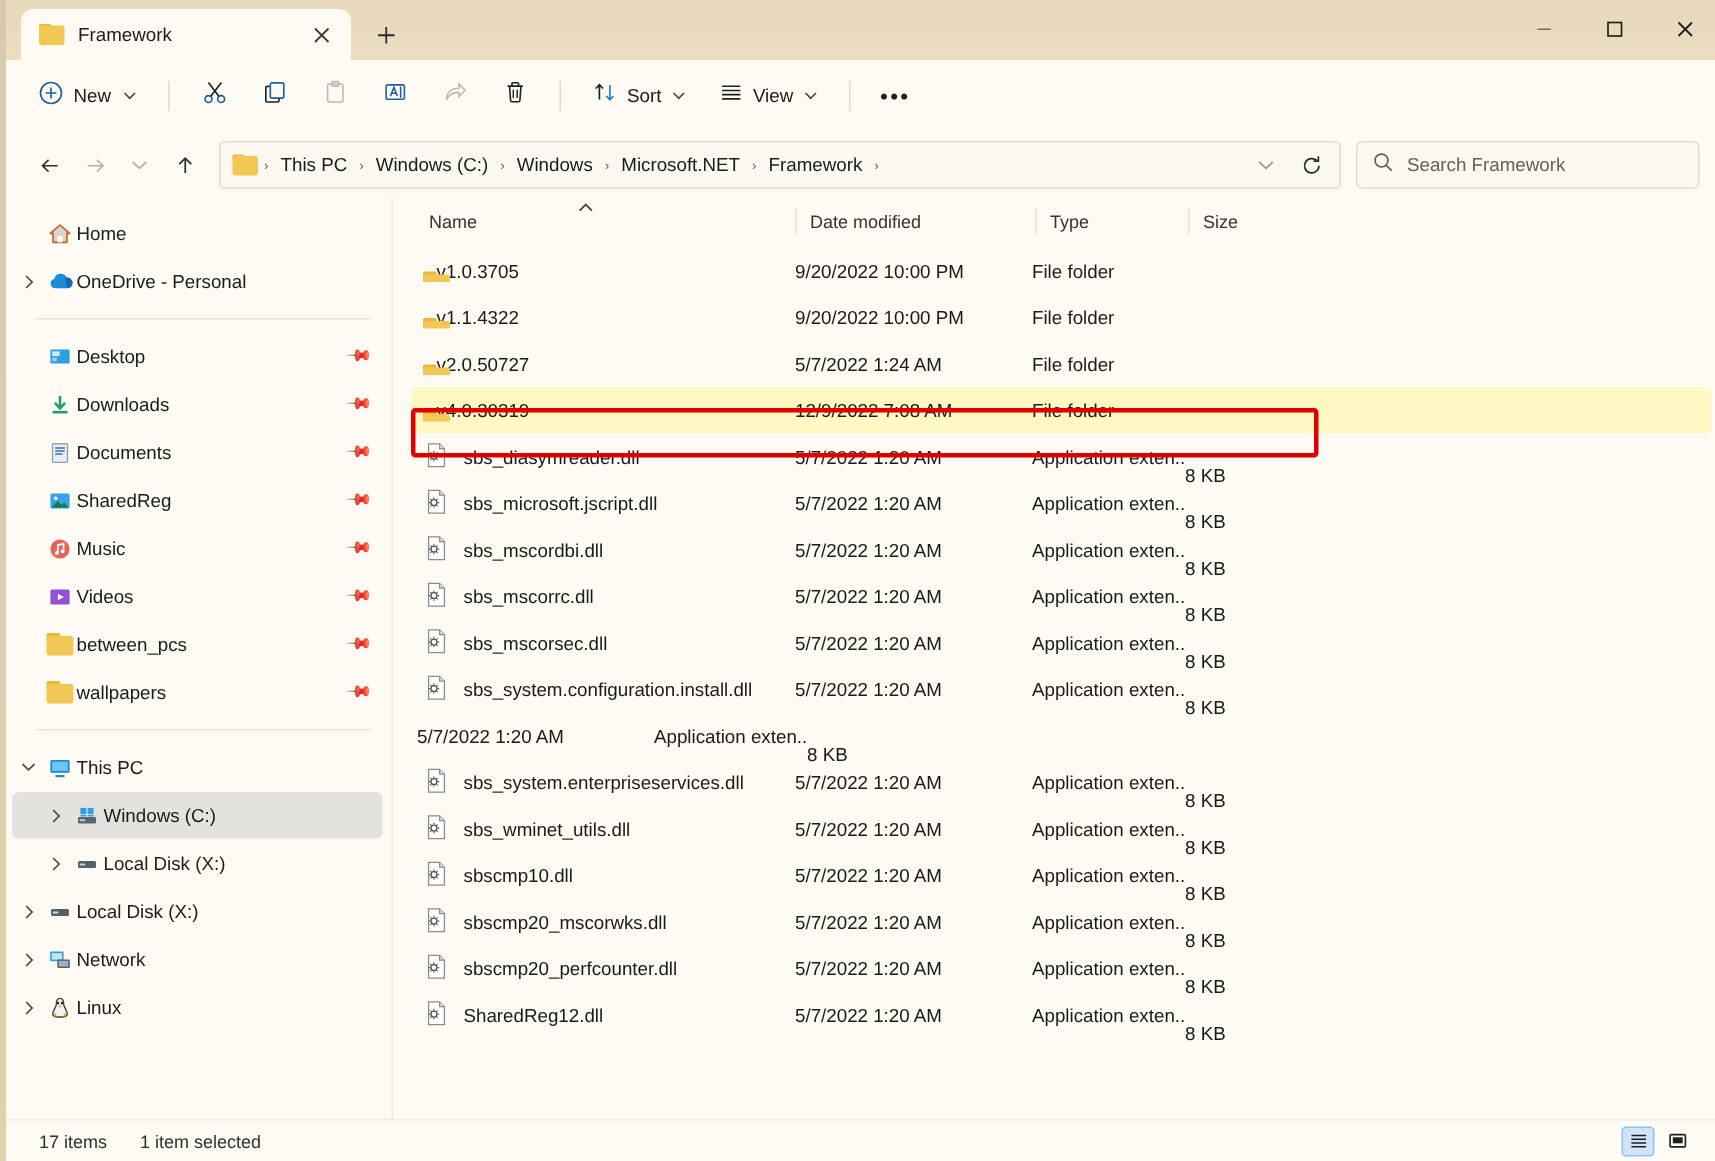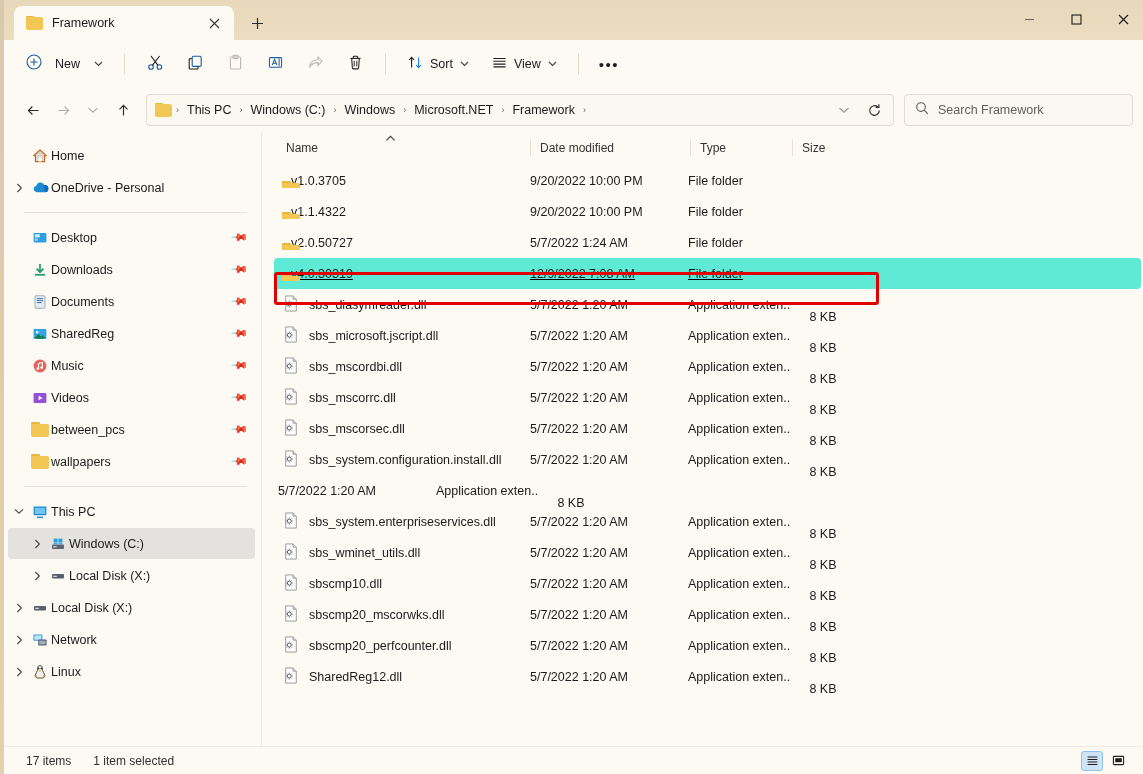--- a/index.html
+++ b/index.html
@@ -47,21 +47,21 @@
     width: 47px; height: 38px; display: flex; align-items: center;
     justify-content: center; color: #1c1c1c;
   }
 
   
   .toolbar {
     height: 48px; flex: 0 0 48px; background: #fdf9f3;
     display: flex; align-items: center; padding: 0 14px; gap: 2px;
   }
   .newbtn {
-    height: 32px; display: flex; align-items: center; gap: 13px;
+    height: 32px; display: flex; align-items: center; gap: 7px;
     padding: 0 10px 0 8px; border-radius: 5px; cursor: default;
   }
   .newbtn .lbl { font-size: 12.5px; color: #1b1b1b; }
   .chev { font-size: 8px; color: #444; margin-left: 1px; }
   .tb-sep { width: 1px; height: 20px; background: #e0d8ca; margin: 0 9px; }
   .tbtn {
     width: 38px; height: 32px; border-radius: 5px;
     display: flex; align-items: center; justify-content: center;
   }
   .tbtn-wide {
@@ -148,26 +148,26 @@
   .col-size { width: 88px; }
   .sortcaret {
     position: absolute; left: 50%; top: 3px; margin-left: -18px;
     font-size: 9px; color: #4a4a4a; line-height: 1;
   }
   .rows { flex: 1; overflow: hidden; padding-top: 2px; }
   .row {
     height: 31px; display: flex; align-items: center;
     margin: 0 6px 0 12px; border-radius: 4px; padding-left: 2px; position: relative;
   }
-  .row.selected { background: #5eead4; text-decoration: underline; }
+  .row.selected { background: #fef9c3; }
   .cell { font-size: 12.5px; color: #1b1b1b; white-space: nowrap; overflow: hidden; }
   .cell-name { width: 252px; display: flex; align-items: center; gap: 9px; padding-left: 6px; }
   .cell-date { width: 160px; padding-left: 2px; }
   .cell-type { width: 102px; }
-  .cell-size { width: 88px; text-align: center; padding-right: 22px; margin-top: 24px; }
+  .cell-size { width: 88px; text-align: left; padding-right: 22px; margin-top: 24px; }
   .folder-ico { width: 18px; height: 15px; position: relative; flex: 0 0 18px; }
   .folder-ico .back { position: absolute; left: 0; top: 2px; width: 18px; height: 13px;
     background: #f3c754; border-radius: 1px 2px 2px 2px; }
   .folder-ico .tabtop { position: absolute; left: 0; top: 0; width: 9px; height: 3px;
     background: #e8b93e; border-radius: 1px 1px 0 0; }
   .dll-ico { width: 18px; height: 17px; flex: 0 0 18px; }
 
   
   .annot {
     position: absolute; border: 3px solid #e00000; border-radius: 3px;

